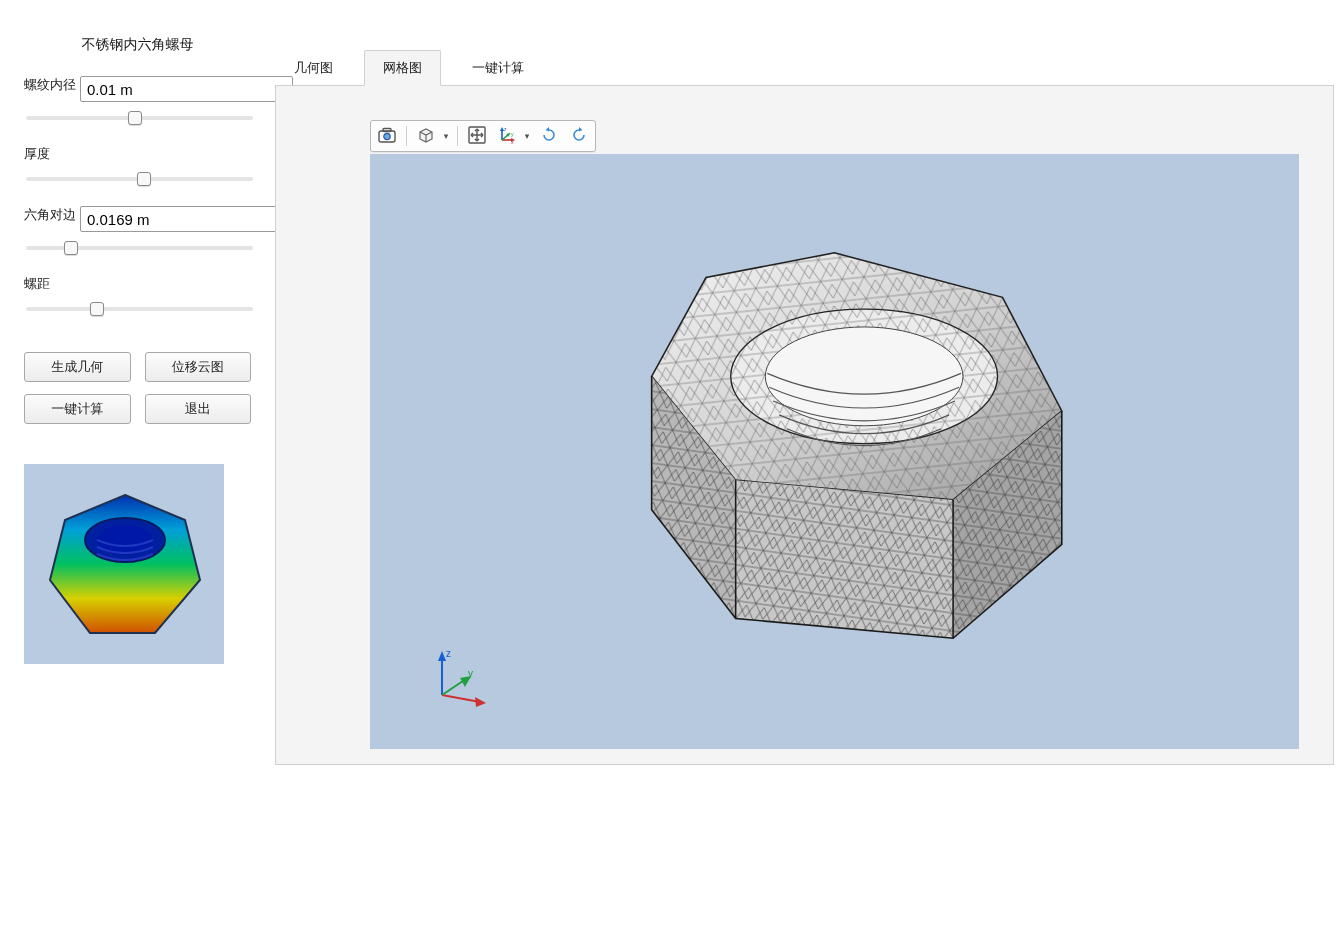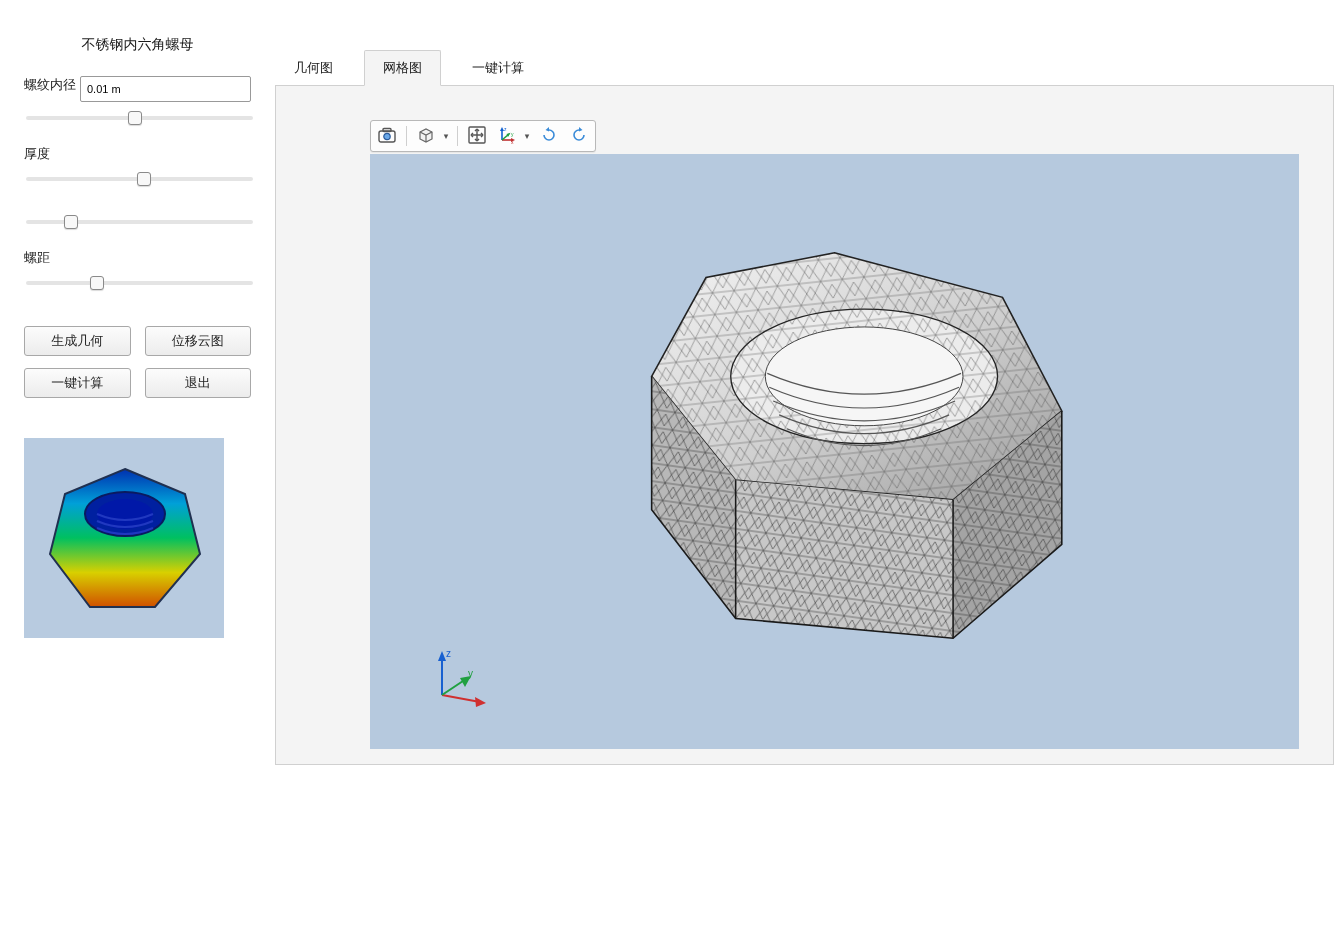--- a/index.html
+++ b/index.html
@@ -35,21 +35,21 @@
     display: flex;
     gap: 4px;
   }
   .param-label { font-size: 13px; white-space: nowrap; }
   .param-input {
     flex: 1;
     height: 26px;
     border: 1px solid #999;
     border-radius: 2px;
     padding: 0 6px;
-    font-size: 11px;
+    font-size: 15px;
     background: #fff;
   }
   .slider-wrap { margin-top: 6px; }
   input[type=range] {
     -webkit-appearance: none;
     width: 100%;
     height: 4px;
     background: #e4e4e4;
     border-radius: 2px;
     outline: none;
@@ -188,20 +188,24 @@
     </div>
 
     <div class="param-block">
       <div class="param-row">
         <span class="param-label">厚度</span>
       </div>
       <div class="slider-wrap"><input type="range" min="0" max="100" value="52" style=""></div>
     </div>
 
     <div class="param-block">
+      <div class="param-row">
+        <span class="param-label">六角对边</span>
+        <input class="param-input" type="text" value="0.0169 m" style="">
+      </div>
       <div class="slider-wrap"><input type="range" min="0" max="100" value="18" style=""></div>
     </div>
 
     <div class="param-block">
       <div class="param-row">
         <span class="param-label">螺距</span>
       </div>
       <div class="slider-wrap"><input type="range" min="0" max="100" value="30" style=""></div>
     </div>
 

